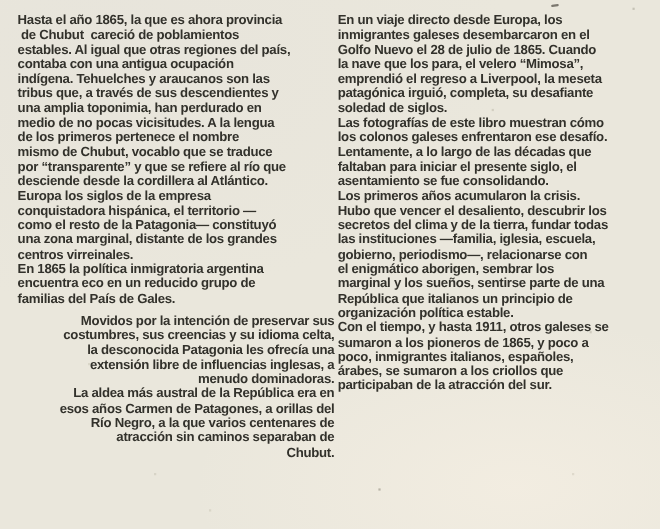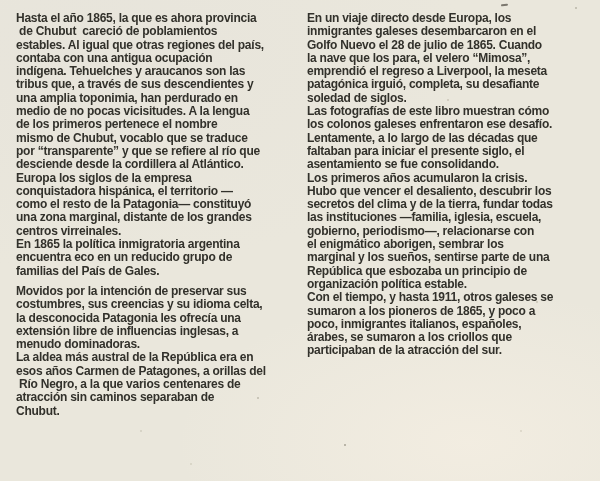--- a/index.html
+++ b/index.html
@@ -23,21 +23,21 @@
   .col {
     position: absolute;
     top: 12px;
     font-size: 12px;
     line-height: 13.3px;
     letter-spacing: -0.25px;
   }
   .col-left  { left: 3px;  width: 288px; margin-left: 13px; }
   .col-right { left: 307px; width: 290px; }
   .line { white-space: pre; }
-  .block-gap { margin-top: 7px; }
+  .block-gap { margin-top: 7px; text-align: right; }
   .dateline {
     position: absolute;
     top: 449px;
     right: 23px;
     font-size: 12.6px;
     font-style: italic;
     letter-spacing: -0.2px;
     color: #32312b;
     margin-top: 40px;
   }
@@ -121,21 +121,21 @@
         <div class="line">Lentamente, a lo largo de las décadas que</div>
         <div class="line">faltaban para iniciar el presente siglo, el</div>
         <div class="line">asentamiento se fue consolidando.</div>
         <div class="line">Los primeros años acumularon la crisis.</div>
         <div class="line">Hubo que vencer el desaliento, descubrir los</div>
         <div class="line">secretos del clima y de la tierra, fundar todas</div>
         <div class="line">las instituciones —familia, iglesia, escuela,</div>
         <div class="line">gobierno, periodismo—, relacionarse con</div>
         <div class="line">el enigmático aborigen, sembrar los</div>
         <div class="line">marginal y los sueños, sentirse parte de una</div>
-        <div class="line">República que esbozaba un principio de</div>
+        <div class="line">República que italianos un principio de</div>
         <div class="line">organización política estable.</div>
         <div class="line">Con el tiempo, y hasta 1911, otros galeses se</div>
         <div class="line">sumaron a los pioneros de 1865, y poco a</div>
         <div class="line">poco, inmigrantes italianos, españoles,</div>
         <div class="line">árabes, se sumaron a los criollos que</div>
         <div class="line">participaban de la atracción del sur.</div>
       </div>
   </div>
 
   <div class="dateline">Gaiman (Chubut), noviembre de 1987</div>

